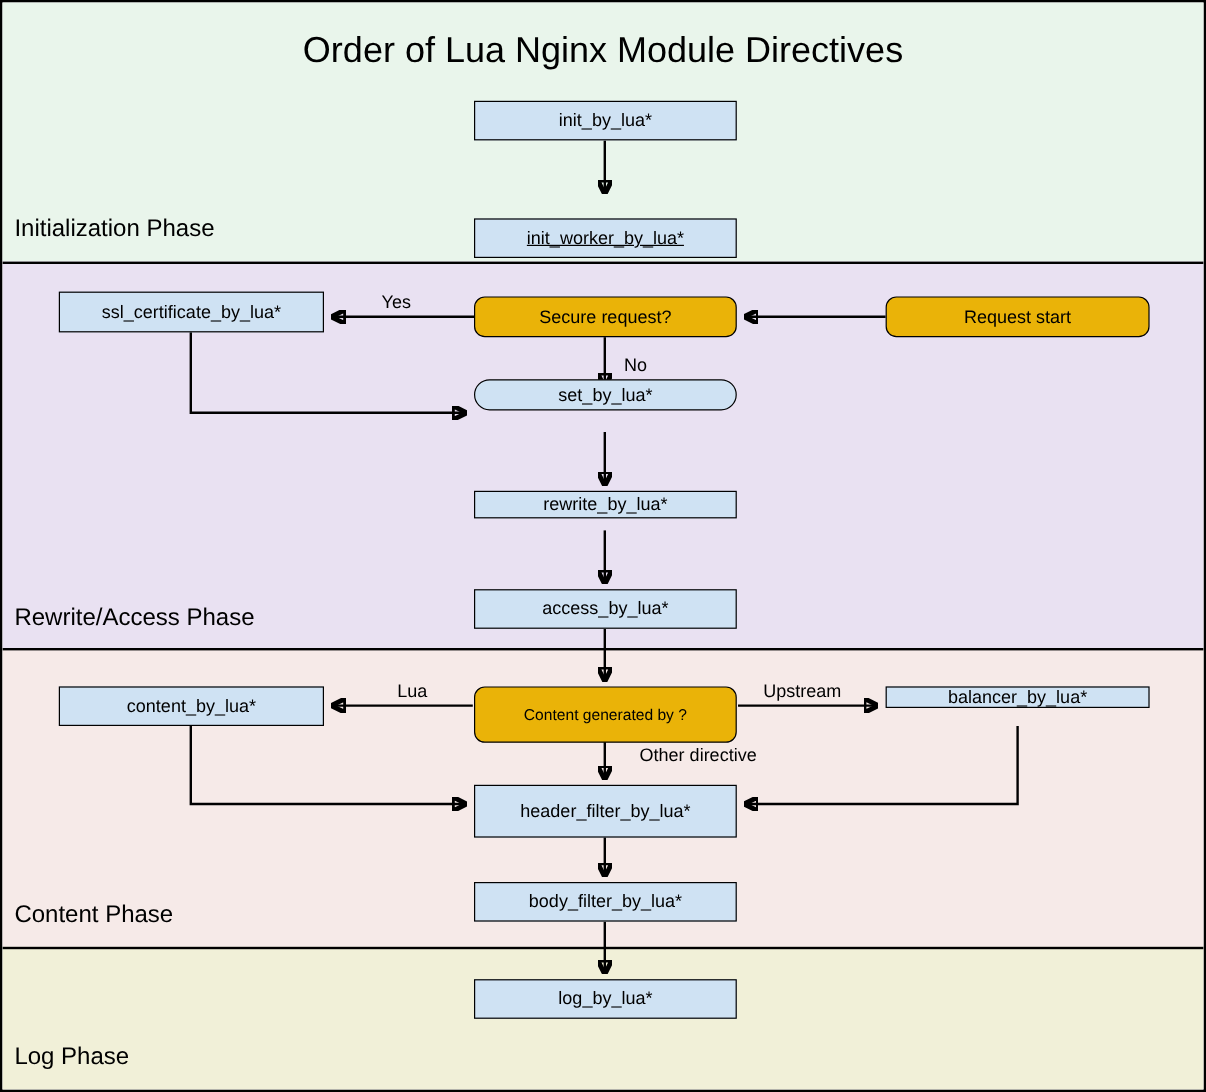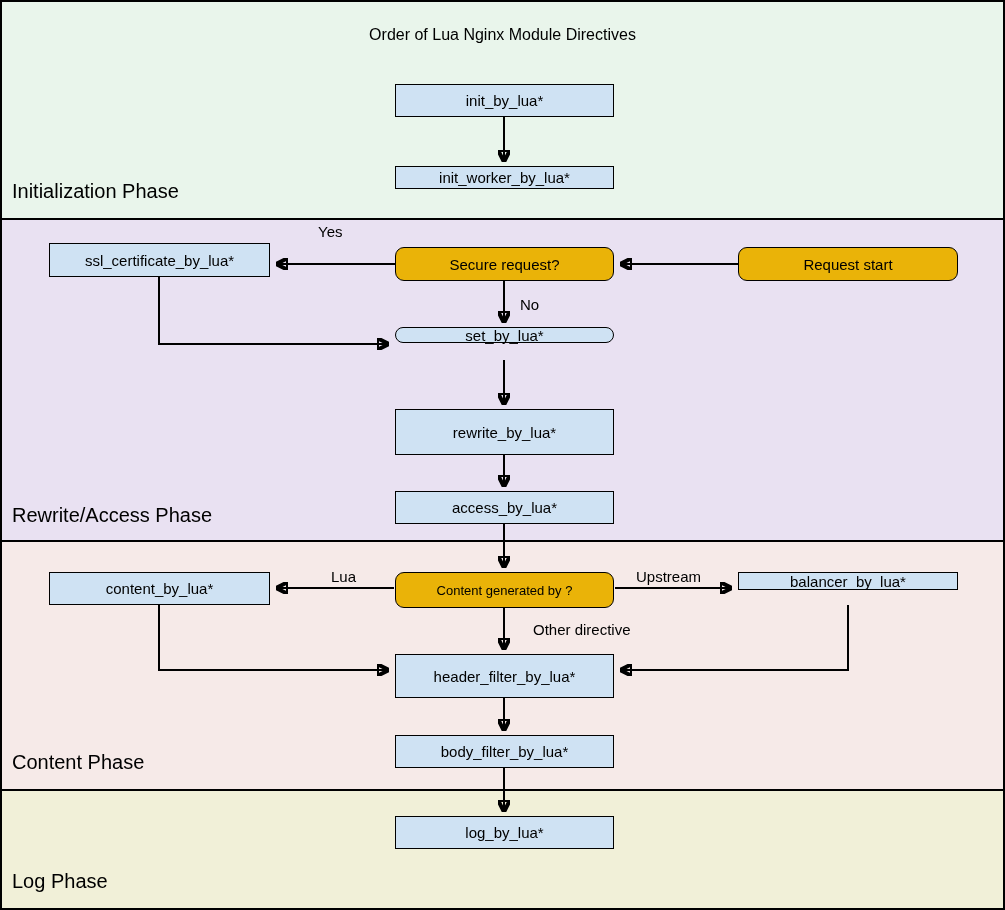--- a/index.html
+++ b/index.html
@@ -11,21 +11,21 @@
   .band { position:absolute; left:0; width:100%; box-sizing:border-box; }
   .band-init    { top:0;     height:216px; }
   .band-rewrite { top:216px; height:322px; border-top:2px solid #000; }
   .band-content { top:538px; height:249px; border-top:2px solid #000; }
   .band-log     { top:787px; height:119px; border-top:2px solid #000; }
 
   .phase-label { position:absolute; font-size:20px; }
 
   .title {
     position:absolute; top:24px; left:0; width:100%;
-    text-align:center; font-size:16px;
+    text-align:center; font-size:30px;
   }
 
   .node {
     position:absolute; display:flex; align-items:center; justify-content:center;
     font-size:15px; text-align:right; box-sizing:border-box; z-index:2;
   }
   .proc { background:#cfe2f3; border:1.5px solid #000; }
   .dec  { background:#eab308; border:1.5px solid #000; border-radius:9px; }
 
   .col-c { left:393px; width:219px; }
@@ -71,37 +71,37 @@
   </svg>
 
   <div class="title">Order of Lua Nginx Module Directives</div>
 
   <div class="phase-label" style="left:10px; top:178px;">Initialization Phase</div>
   <div class="phase-label" style="left:10px; top:502px;">Rewrite/Access Phase</div>
   <div class="phase-label" style="left:10px; top:749px;">Content Phase</div>
   <div class="phase-label" style="left:10px; top:868px;">Log Phase</div>
 
   <div class="node proc col-c" style="top:82px;  height:33px;">init_by_lua*</div>
-  <div class="node proc col-c" style="top:164px; height:23px;">init_worker_by_lua*</div>
+  <div class="node proc col-c" style="top:180px; height:33px;text-decoration:underline;">init_worker_by_lua*</div>
 
   <div class="node proc col-l" style="top:241px; height:34px;">ssl_certificate_by_lua*</div>
   <div class="node dec  col-c" style="top:245px; height:34px;">Secure request?</div>
   <div class="node dec  col-r" style="top:245px; height:34px;">Request start</div>
 
-  <div class="node proc col-c" style="top:325px; height:16px;border-radius:14px;">set_by_lua*</div>
-  <div class="node proc col-c" style="top:407px; height:46px;">rewrite_by_lua*</div>
+  <div class="node proc col-c" style="top:314px; height:26px;border-radius:14px;">set_by_lua*</div>
+  <div class="node proc col-c" style="top:407px; height:23px;">rewrite_by_lua*</div>
   <div class="node proc col-c" style="top:489px; height:33px;">access_by_lua*</div>
 
   <div class="node proc col-l" style="top:570px; height:33px;">content_by_lua*</div>
-  <div class="node dec  col-c" style="top:570px; height:36px; font-size:13px;">Content generated by ?</div>
+  <div class="node dec  col-c" style="top:570px; height:47px; font-size:13px;">Content generated by ?</div>
   <div class="node proc col-r" style="top:570px; height:18px;">balancer_by_lua*</div>
 
   <div class="node proc col-c" style="top:652px; height:44px;">header_filter_by_lua*</div>
   <div class="node proc col-c" style="top:733px; height:33px;">body_filter_by_lua*</div>
   <div class="node proc col-c" style="top:814px; height:33px;">log_by_lua*</div>
 
-  <div class="edge-label" style="left:316px; top:221px;">Yes</div>
+  <div class="edge-label" style="left:316px; top:242px;">Yes</div>
   <div class="edge-label" style="left:518px; top:294px;">No</div>
   <div class="edge-label" style="left:317px; top:566px;margin-left:12px;">Lua</div>
   <div class="edge-label" style="left:634px; top:566px;">Upstream</div>
   <div class="edge-label" style="left:531px; top:619px;">Other directive</div>
 
 </div>
 
 </body></html>

